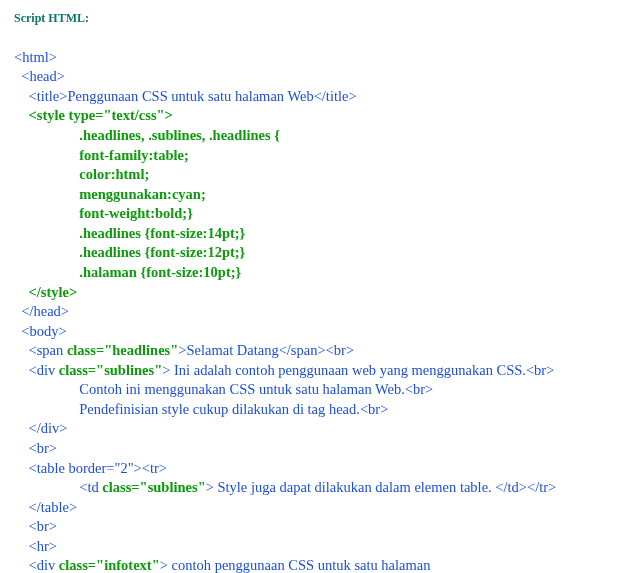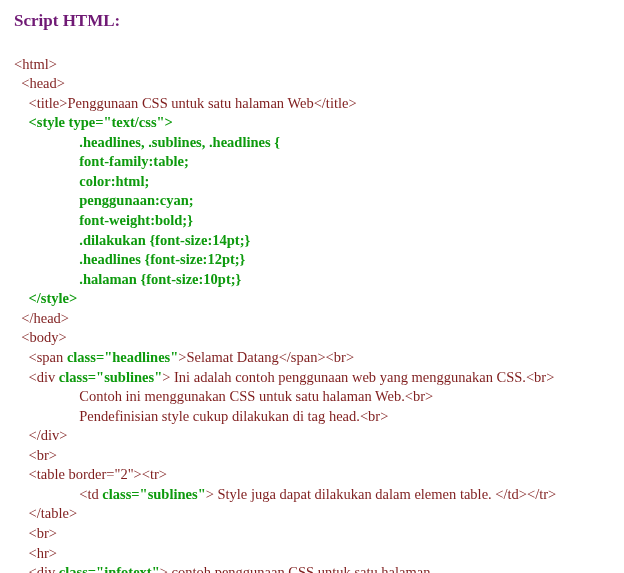--- a/index.html
+++ b/index.html
@@ -7,48 +7,48 @@
     padding: 10px 14px;
     background: #fff;
     font-family: Georgia, "Times New Roman", serif;
     font-size: 14.5px;
     line-height: 1.35;
     color: #000;
     width: 624px;
     box-sizing: border-box;
   }
   .heading {
-    color: #701a75;
+    color: #0f766e;
     font-weight: bold;
-    font-size: 17px;
+    font-size: 12px;
     margin-bottom: 2px;
   }
   .code {
     white-space: pre;
     font-family: Georgia, "Times New Roman", serif;
   }
-  .plain { color: #7f1d1d; }
+  .plain { color: #1d4ed8; }
   .green { color: #0d9a0d; font-weight: bold; }
 </style>
 </head>
 <body>
 
 <div class="heading">Script HTML:</div>
 
 <div class="code">
 <span class="plain">&lt;html&gt;</span>
 <span class="plain">  &lt;head&gt;</span>
 <span class="plain">    &lt;title&gt;Penggunaan CSS untuk satu halaman Web&lt;/title&gt;</span>
 <span class="plain">    </span><span class="green">&lt;style type="text/css"&gt;</span>
 <span class="green">                  .headlines, .sublines, .headlines {</span>
 <span class="green">                  font-family:table;</span>
 <span class="green">                  color:html;</span>
-<span class="green">                  penggunaan:cyan;</span>
+<span class="green">                  menggunakan:cyan;</span>
 <span class="green">                  font-weight:bold;}</span>
-<span class="green">                  .dilakukan {font-size:14pt;}</span>
+<span class="green">                  .headlines {font-size:14pt;}</span>
 <span class="green">                  .headlines {font-size:12pt;}</span>
 <span class="green">                  .halaman {font-size:10pt;}</span>
 <span class="plain">    </span><span class="green">&lt;/style&gt;</span>
 <span class="plain">  &lt;/head&gt;</span>
 <span class="plain">  &lt;body&gt;</span>
 <span class="plain">    &lt;span </span><span class="green">class="headlines"</span><span class="plain">&gt;Selamat Datang&lt;/span&gt;&lt;br&gt;</span>
 <span class="plain">    &lt;div </span><span class="green">class="sublines"</span><span class="plain">&gt; Ini adalah contoh penggunaan web yang menggunakan CSS.&lt;br&gt;</span>
 <span class="plain">                  Contoh ini menggunakan CSS untuk satu halaman Web.&lt;br&gt;</span>
 <span class="plain">                  Pendefinisian style cukup dilakukan di tag head.&lt;br&gt;</span>
 <span class="plain">    &lt;/div&gt;</span>

